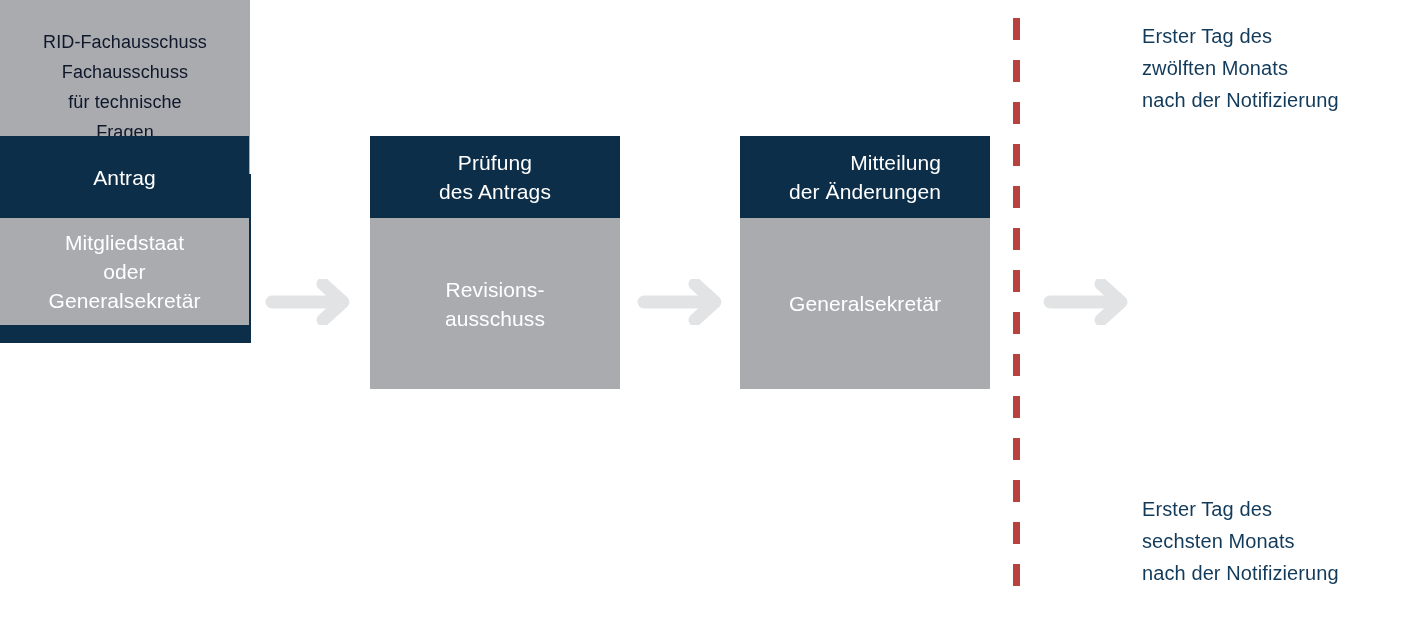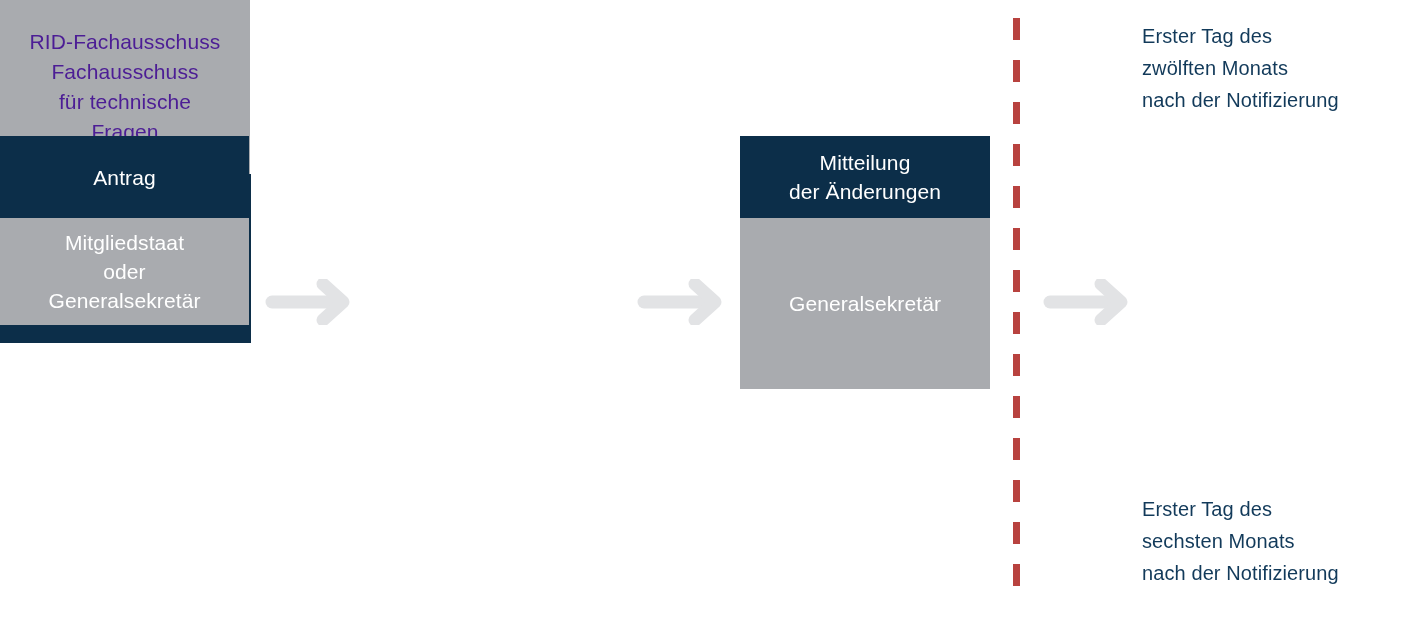--- a/index.html
+++ b/index.html
@@ -66,43 +66,43 @@
     justify-content: center;
     text-align: center;
     font-size: 21px;
     line-height: 29px;
     letter-spacing: 0.1px;
     box-sizing: border-box;
     white-space: pre-line;
   }
   .box-solid-gray {
     background: #a9abaf;
-    color: #4c1d95;
-    display: flex;
-    align-items: center;
-    justify-content: center;
-    text-align: center;
-    font-size: 21px;
+    color: #0f172a;
+    display: flex;
+    align-items: center;
+    justify-content: center;
+    text-align: center;
+    font-size: 18px;
     line-height: 30px;
     letter-spacing: 0.1px;
     box-sizing: border-box;
     white-space: pre-line;
   }
 
   
   #box-antrag       { left: 0px;    top: 136px; width: 249px; height: 189px; }
   #box-antrag .box-header { height: 82px; }
 
   #box-pruefung     { left: 370px;  top: 136px; width: 250px; height: 253px; }
   #box-pruefung .box-header { height: 82px; }
 
   #box-rid          { left: 370px;  top: 418px; width: 250px; height: 174px; }
 
   #box-mitteilung   { left: 740px;  top: 136px; width: 250px; height: 253px; }
-  #box-mitteilung .box-header { height: 82px; }
+  #box-mitteilung .box-header { height: 82px; text-align: right; }
 
   #box-inkrafttreten{ left: 1141px; top: 221px; width: 251px; height: 169px; }
 
   
   .arrow {
     position: absolute;
     width: 96px;
     height: 46px;
   }
   #arrow-1 { left: 265px;  top: 279px; }
@@ -144,20 +144,26 @@
 
   <div class="arrow" id="arrow-1">
     <svg width="96" height="46" viewBox="0 0 96 46" xmlns="http://www.w3.org/2000/svg" aria-hidden="true">
       <g stroke="#e2e3e5" stroke-width="13" fill="none" stroke-linecap="round" stroke-linejoin="round">
         <line x1="7" y1="23" x2="76" y2="23"></line>
         <polyline points="58,5 78,23 58,41"></polyline>
       </g>
     </svg>
   </div>
 
+  <div class="box" id="box-pruefung">
+    <div class="box-header">Prüfung
+des Antrags</div>
+    <div class="box-body">Revisions-
+ausschuss</div>
+  </div>
 
   <div class="box-solid-gray" id="box-rid">RID-Fachausschuss
 Fachausschuss
 für technische
 Fragen</div>
 
   <div class="arrow" id="arrow-2">
     <svg width="96" height="46" viewBox="0 0 96 46" xmlns="http://www.w3.org/2000/svg" aria-hidden="true">
       <g stroke="#e2e3e5" stroke-width="13" fill="none" stroke-linecap="round" stroke-linejoin="round">
         <line x1="7" y1="23" x2="76" y2="23"></line>

